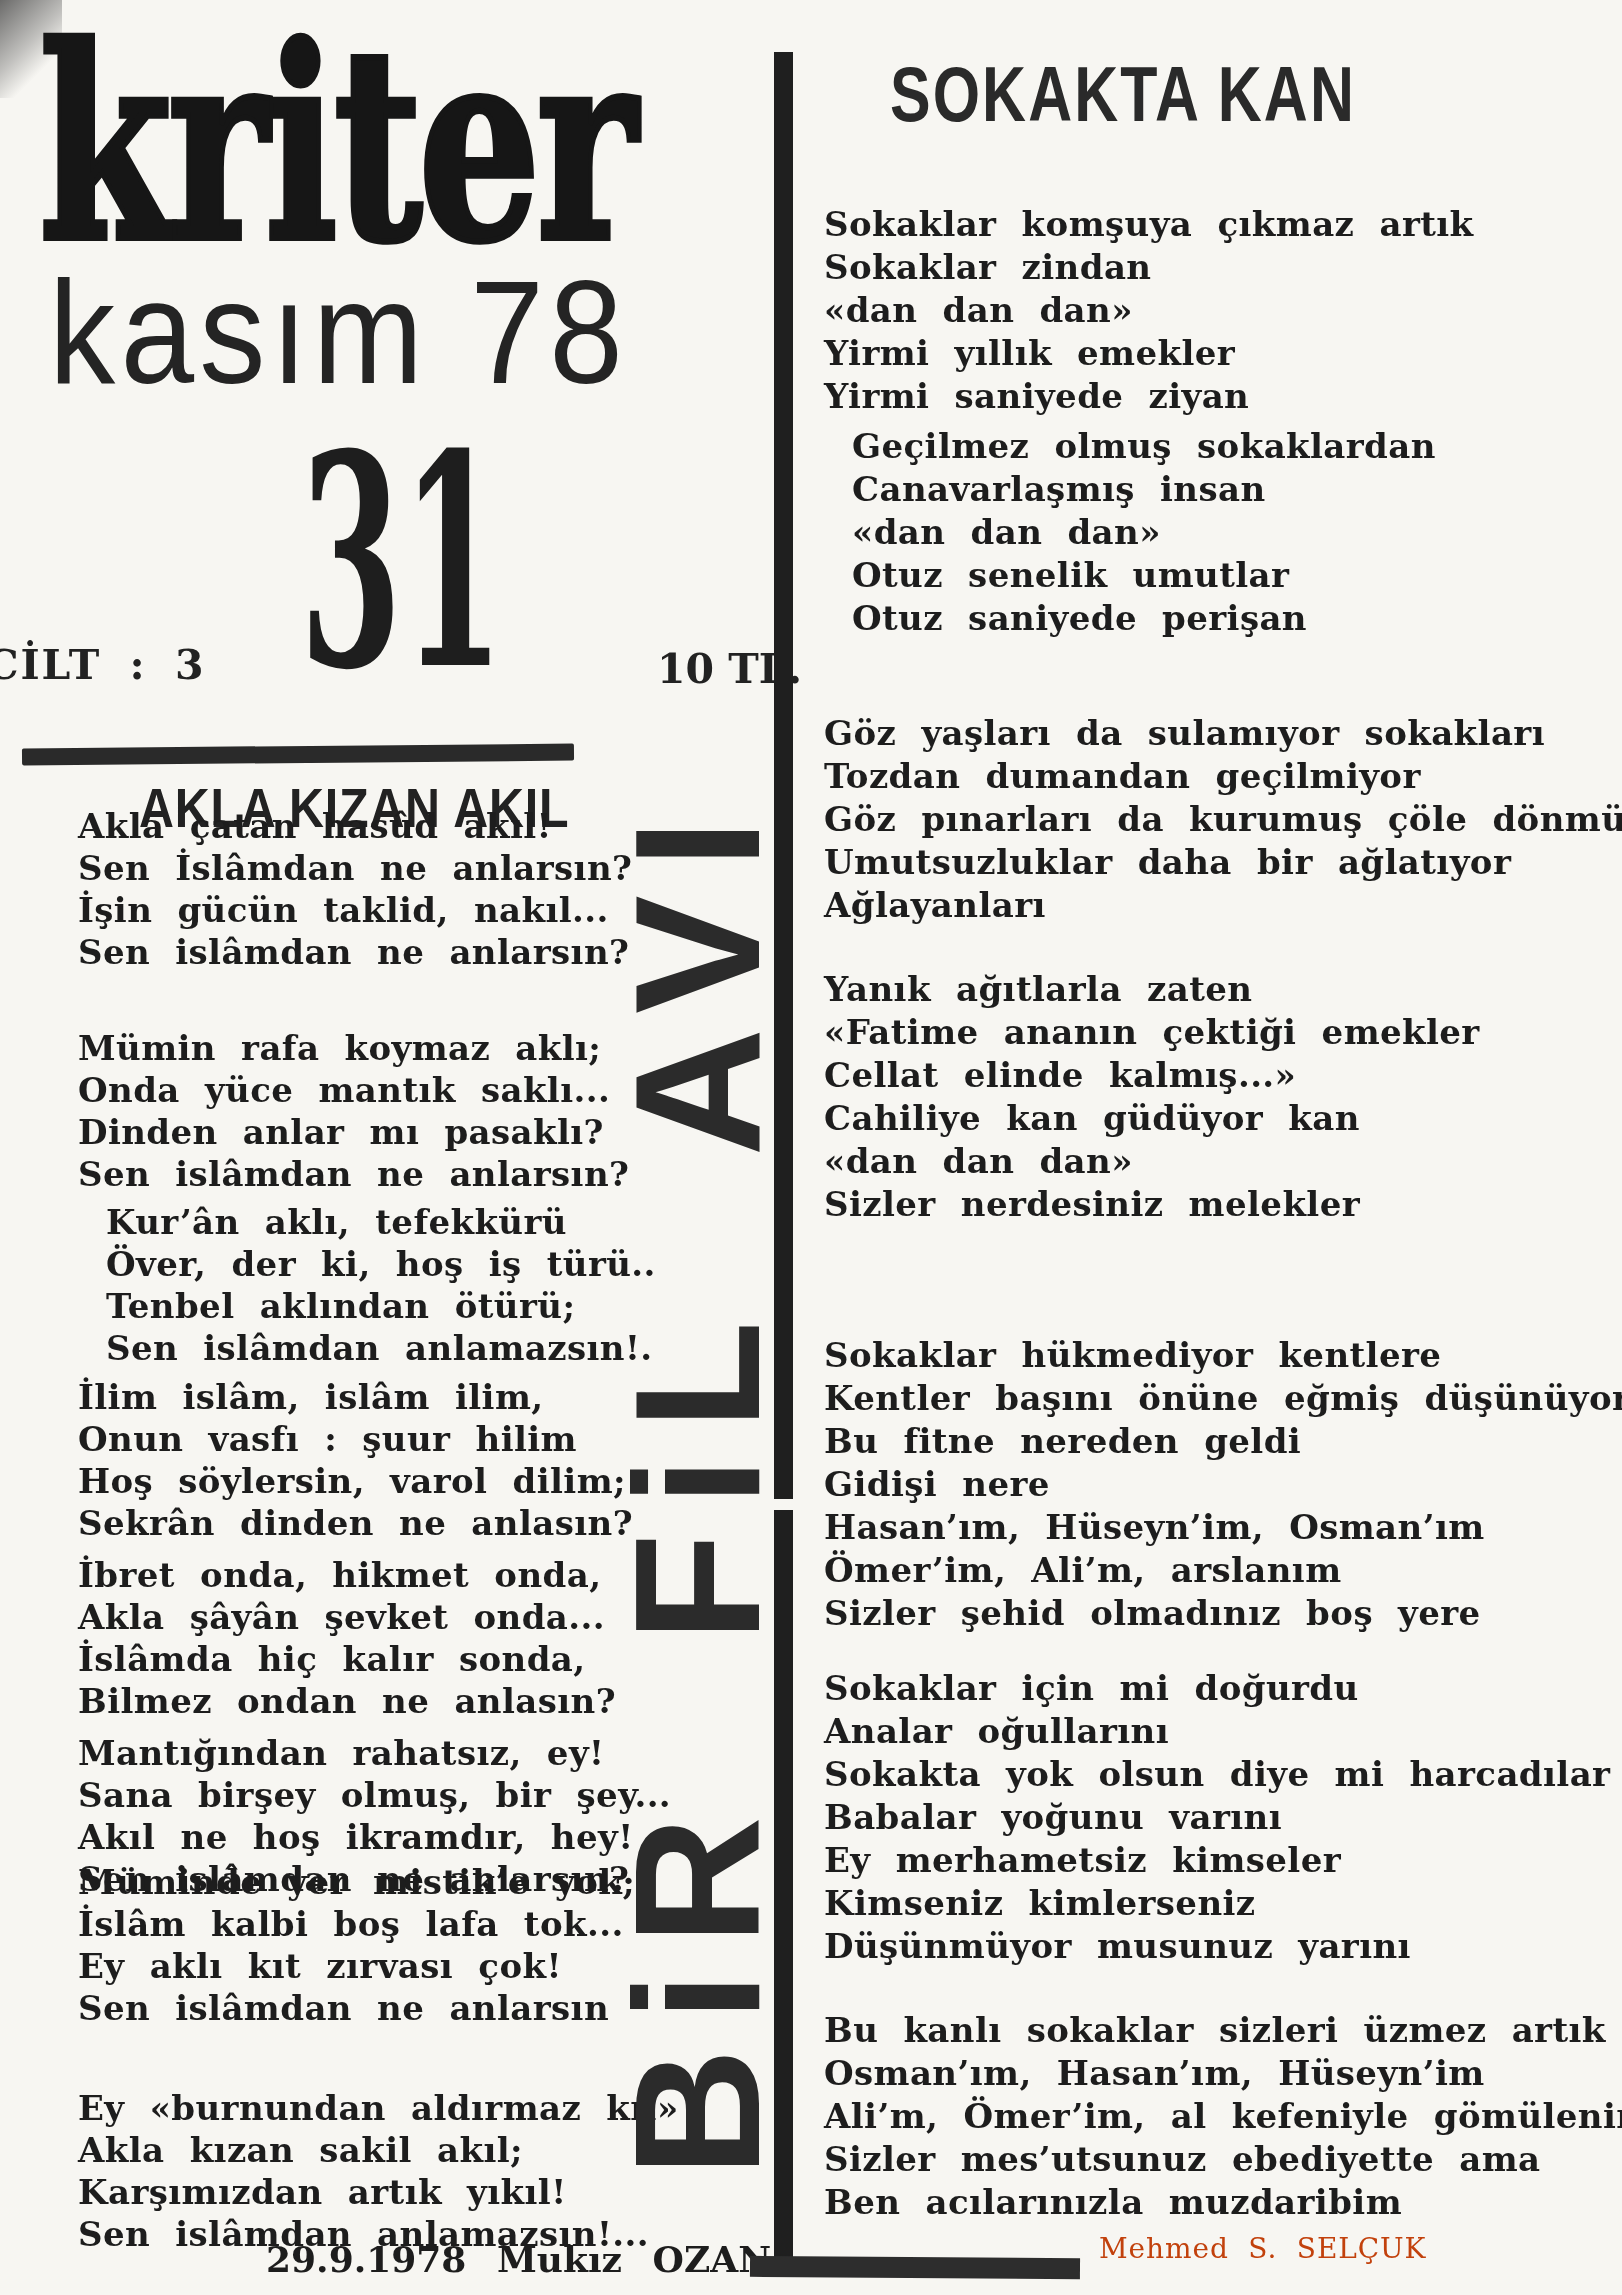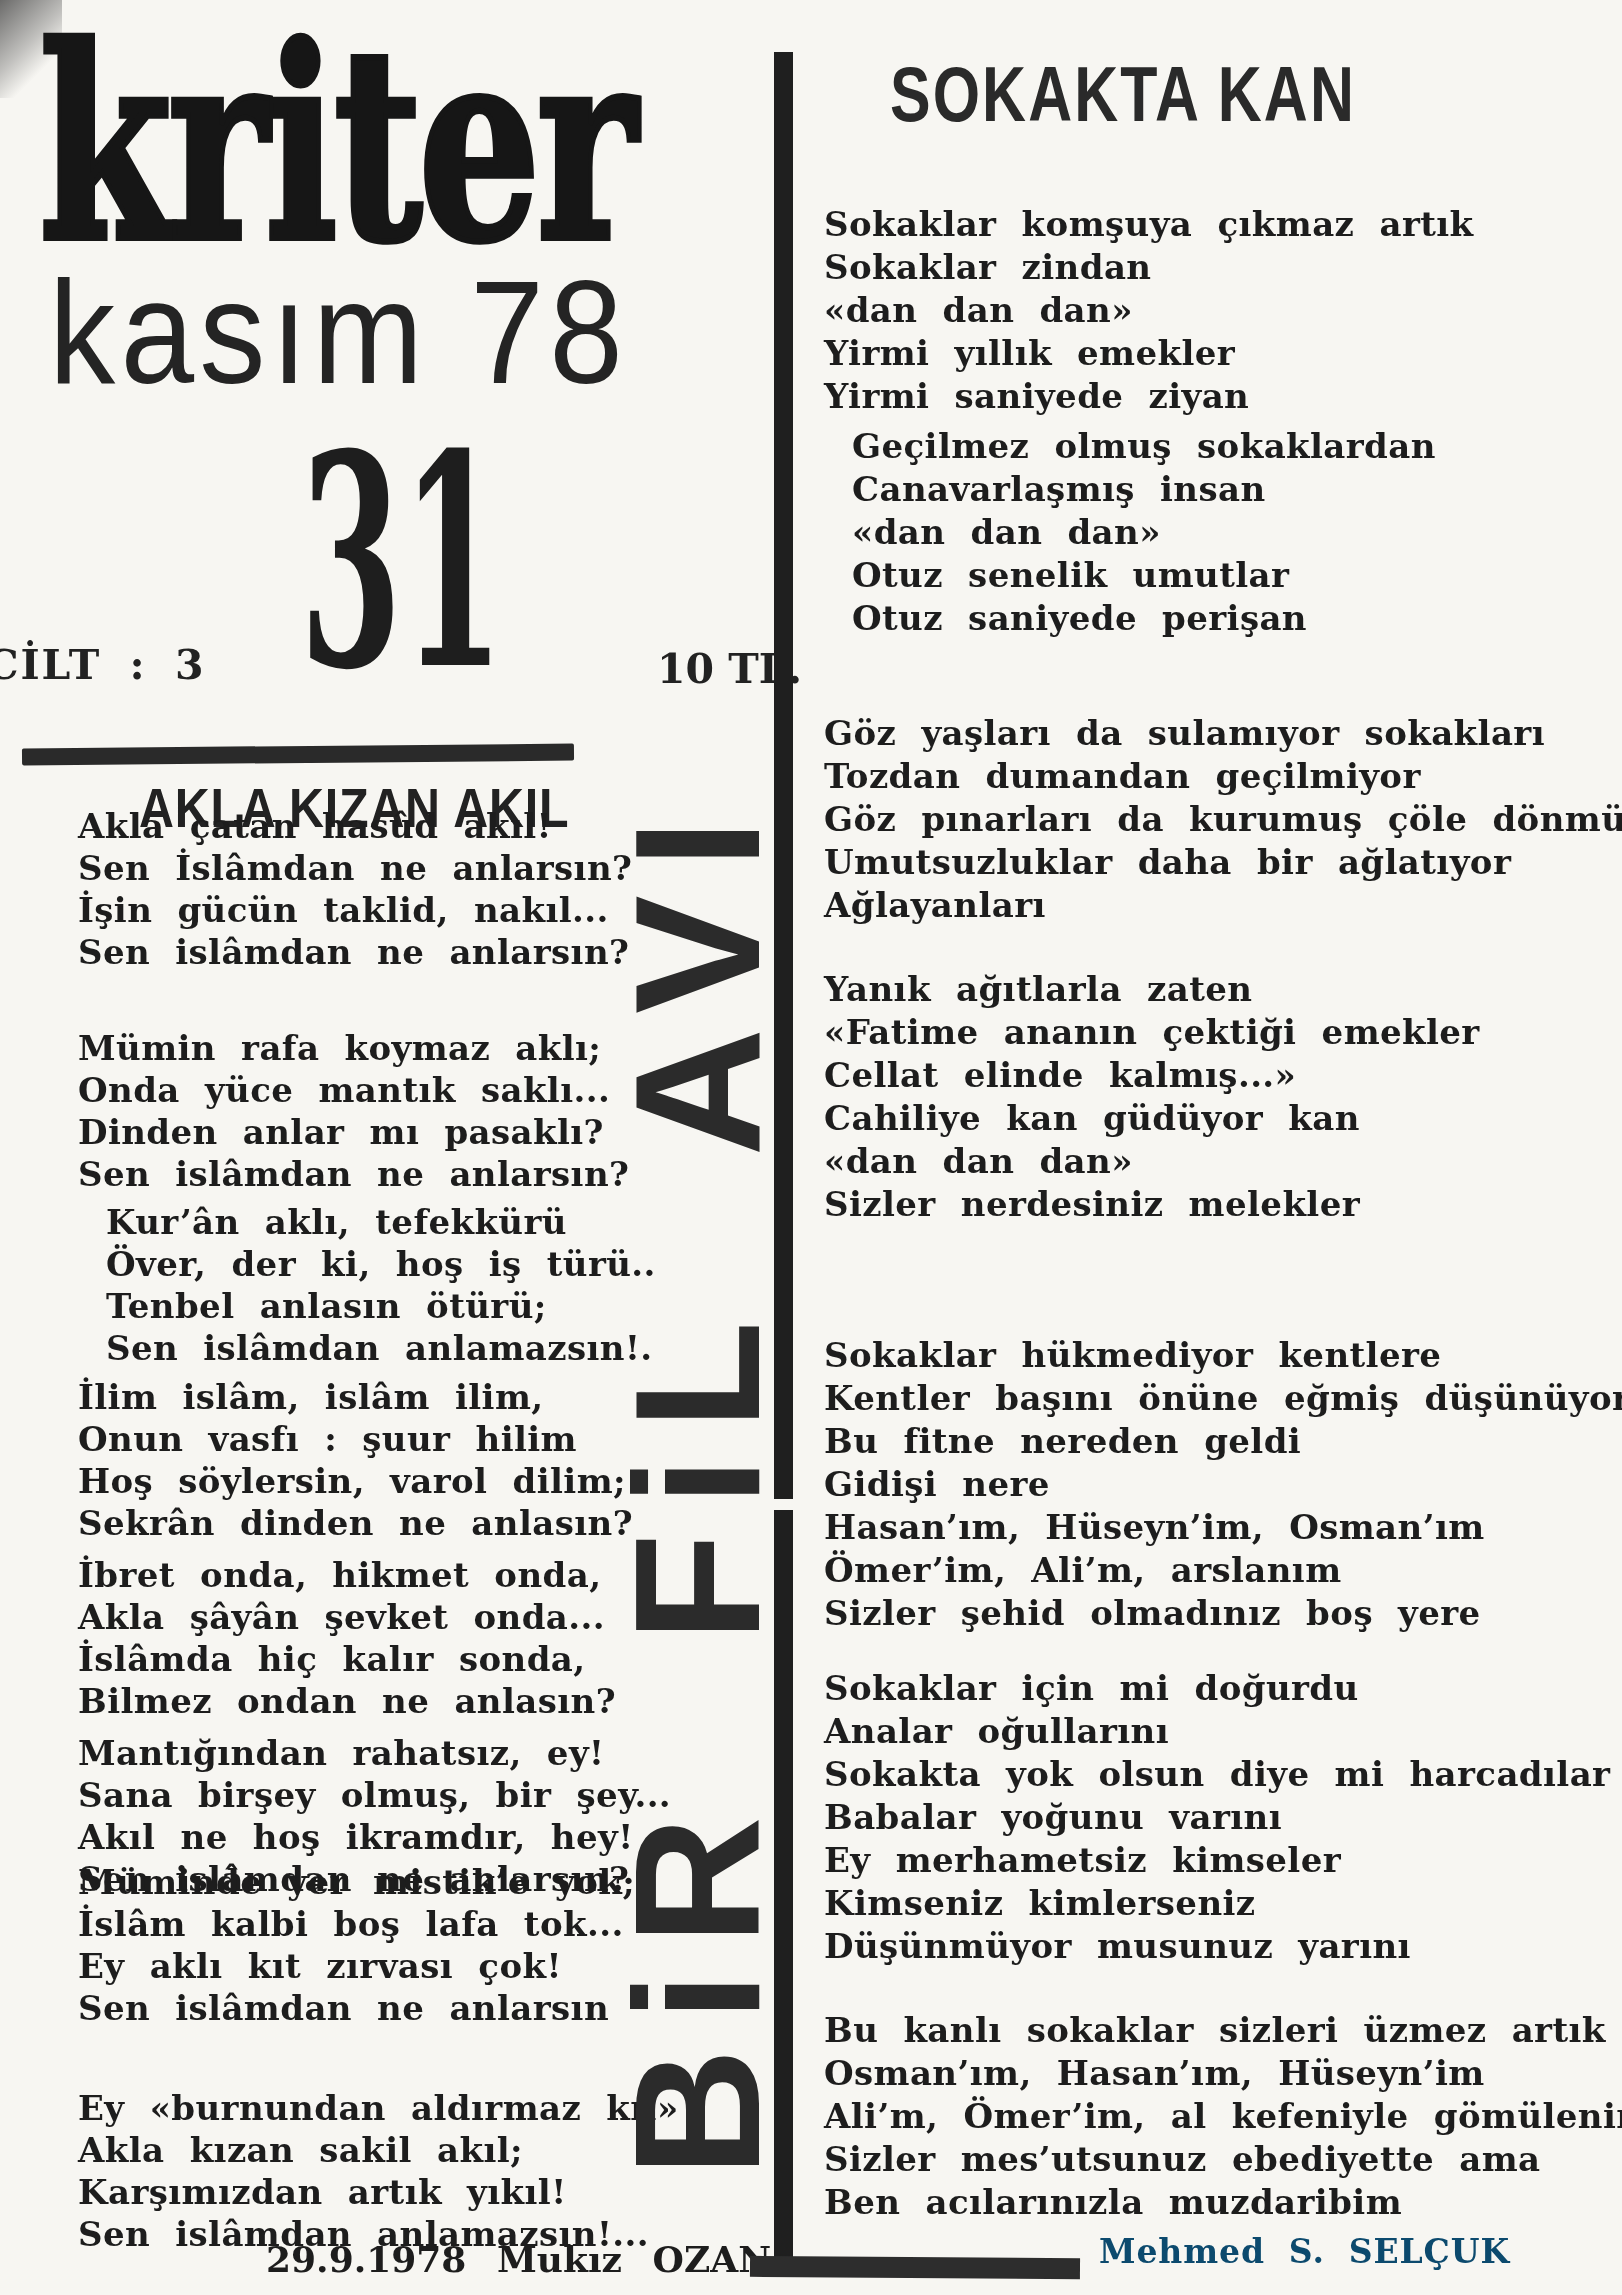--- a/index.html
+++ b/index.html
@@ -91,22 +91,22 @@
   .poem-right .stanza:nth-of-type(6){top:1667px;}
   .poem-right .stanza:nth-of-type(7){top:2009px;}
 
   .left-signature{
     left:266px;top:2238px;
     font-size:36px;font-weight:bold;word-spacing:0.5em;
     color:#1d1d1d;white-space:nowrap;
   }
   .right-author{
     left:1099px;top:2232px;
-    font-size:33px;font-weight:bold;letter-spacing:0.9px;word-spacing:0.35em;
-    color:#0c4a6e;white-space:nowrap;
+    font-size:28px;font-weight:normal;letter-spacing:0.9px;word-spacing:0.35em;
+    color:#c2410c;white-space:nowrap;
   }
 
   
   .vertical-banner{
     left:622px;top:2177px;
     transform:rotate(-90deg);transform-origin:0 0;
     font-family:"Liberation Sans", sans-serif;
     font-size:178px;line-height:0.85;font-weight:bold;
     letter-spacing:27px;word-spacing:71px;
     color:#2b2b2b;white-space:nowrap;
@@ -143,21 +143,21 @@
     </div>
     <div class="stanza">
       <div class="pline">Mümin rafa koymaz aklı;</div>
       <div class="pline">Onda yüce mantık saklı...</div>
       <div class="pline">Dinden anlar mı pasaklı?</div>
       <div class="pline">Sen islâmdan ne anlarsın?</div>
     </div>
     <div class="stanza">
       <div class="pline">Kur’ân aklı, tefekkürü</div>
       <div class="pline">Över, der ki, hoş iş türü..</div>
-      <div class="pline">Tenbel anlasın ötürü;</div>
+      <div class="pline">Tenbel aklından ötürü;</div>
       <div class="pline">Sen islâmdan anlamazsın!.</div>
     </div>
     <div class="stanza">
       <div class="pline">İlim islâm, islâm ilim,</div>
       <div class="pline">Onun vasfı : şuur hilim</div>
       <div class="pline">Hoş söylersin, varol dilim;</div>
       <div class="pline">Sekrân dinden ne anlasın?</div>
     </div>
     <div class="stanza">
       <div class="pline">İbret onda, hikmet onda,</div>

